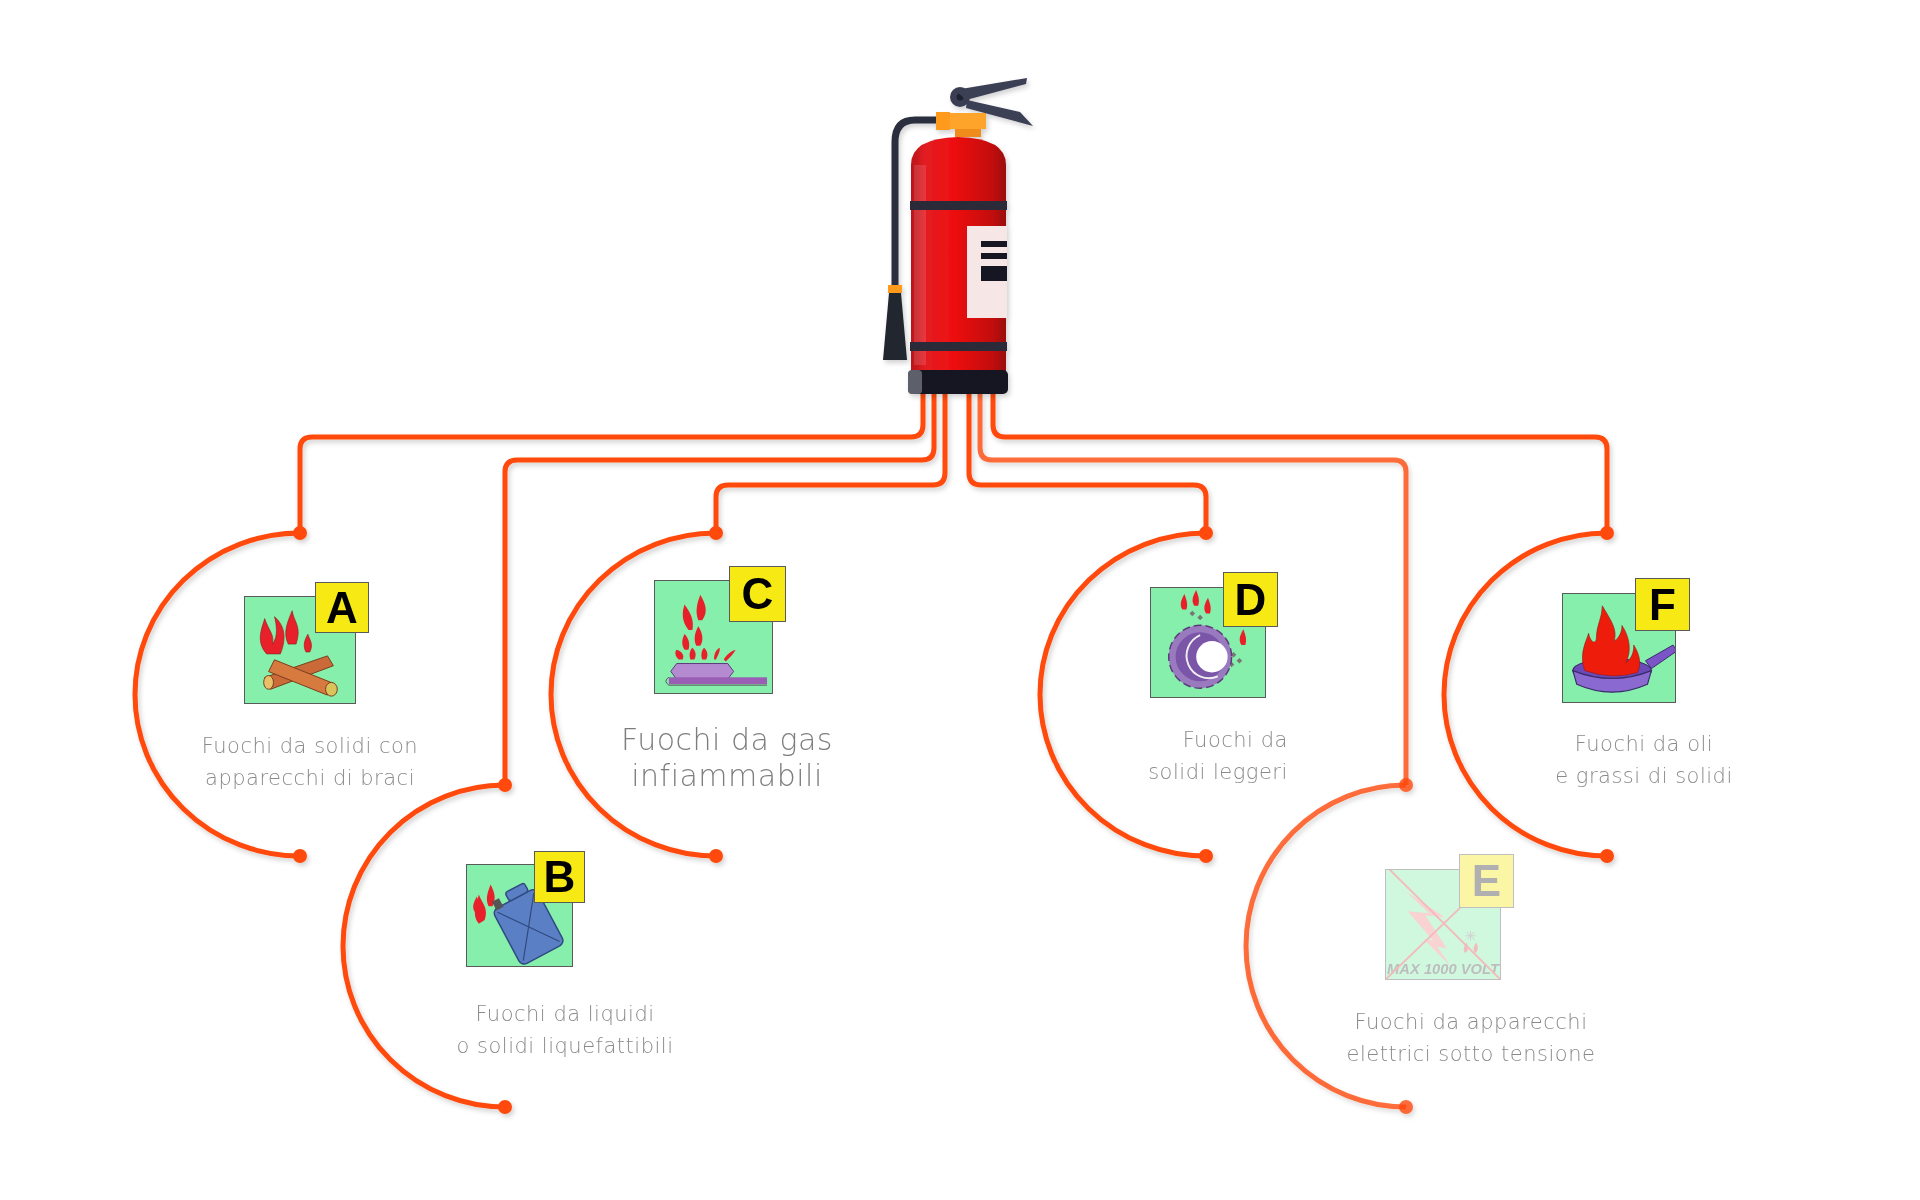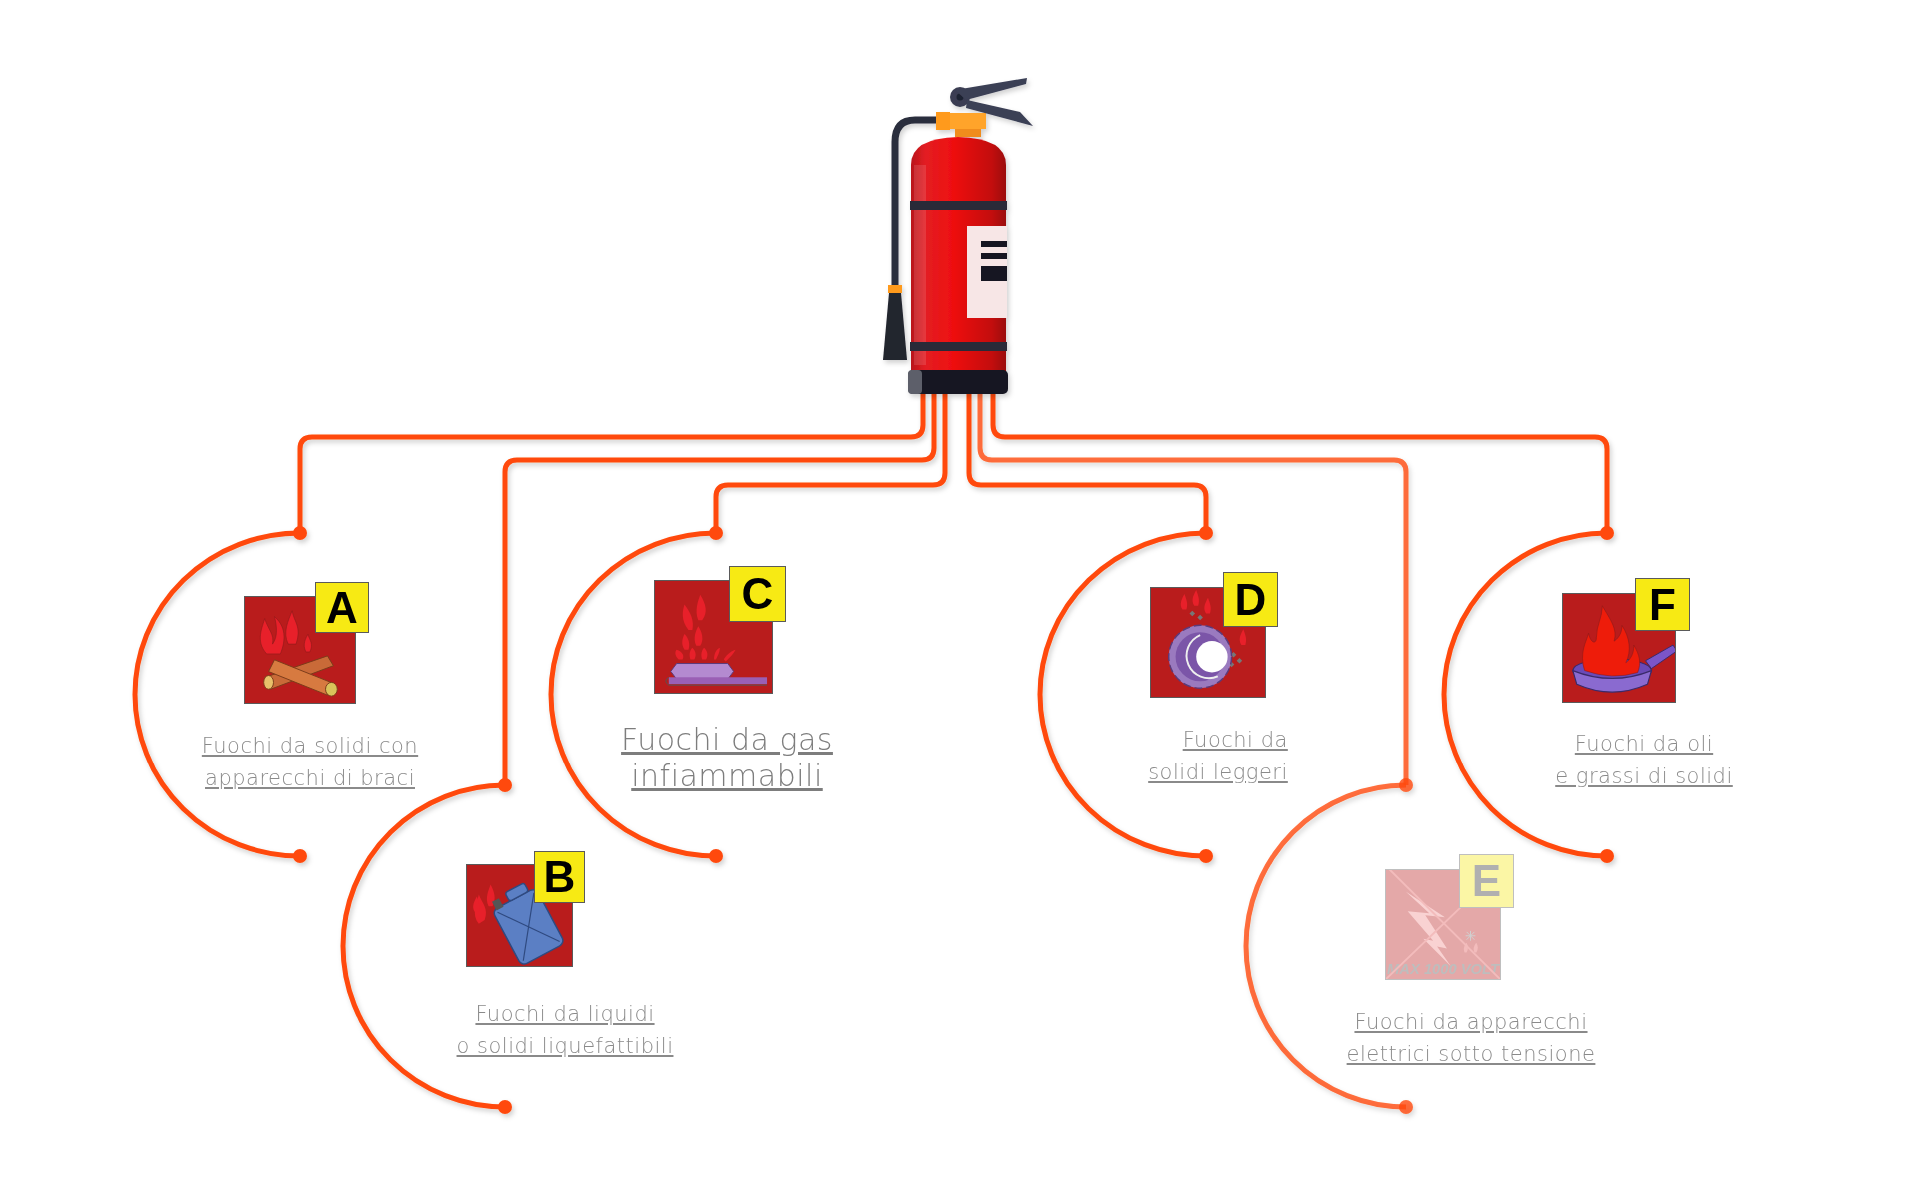--- a/index.html
+++ b/index.html
@@ -2,24 +2,24 @@
 <html><head>
 <meta charset="utf-8">
 <style>
   html, body { margin: 0; padding: 0; background: #ffffff; }
   body { width: 1920px; height: 1200px; position: relative; overflow: hidden;
          font-family: "DejaVu Sans", sans-serif; }
   #stage { position: absolute; left: 0; top: 0; width: 1920px; height: 1200px; }
   .label { position: absolute; text-align: center; color: #8a8a8a; font-weight: 300;
            font-family: "DejaVu Sans", sans-serif; letter-spacing: 0.5px; line-height: 32px; white-space: nowrap;
            transform: translateX(-50%); }
-  .label span { display: block; text-decoration: underline; }
+  .label span { display: block; }
   .label.big { font-size: 30px; color: #7d7d7d; line-height: 36px; }
   .label.small { font-size: 21px; }
-  .icon-box { position: absolute; background: #b91c1c; border: 1.5px solid #5a5a5a; box-sizing: border-box; overflow: visible; }
+  .icon-box { position: absolute; background: #86efac; border: 1.5px solid #5a5a5a; box-sizing: border-box; overflow: visible; }
   .badge { position: absolute; background: #f7ea14; border: 1.5px solid #5a5a5a; box-sizing: border-box;
            font-family: "Liberation Sans", sans-serif; font-weight: bold; color: #000;
            display: flex; align-items: center; justify-content: center; font-size: 44px; line-height: 1; }
   .faded { opacity: 0.38; }
   .faded .badge { color: #333; }
 </style>
 </head>
 <body>
 
 <div id="stage">

